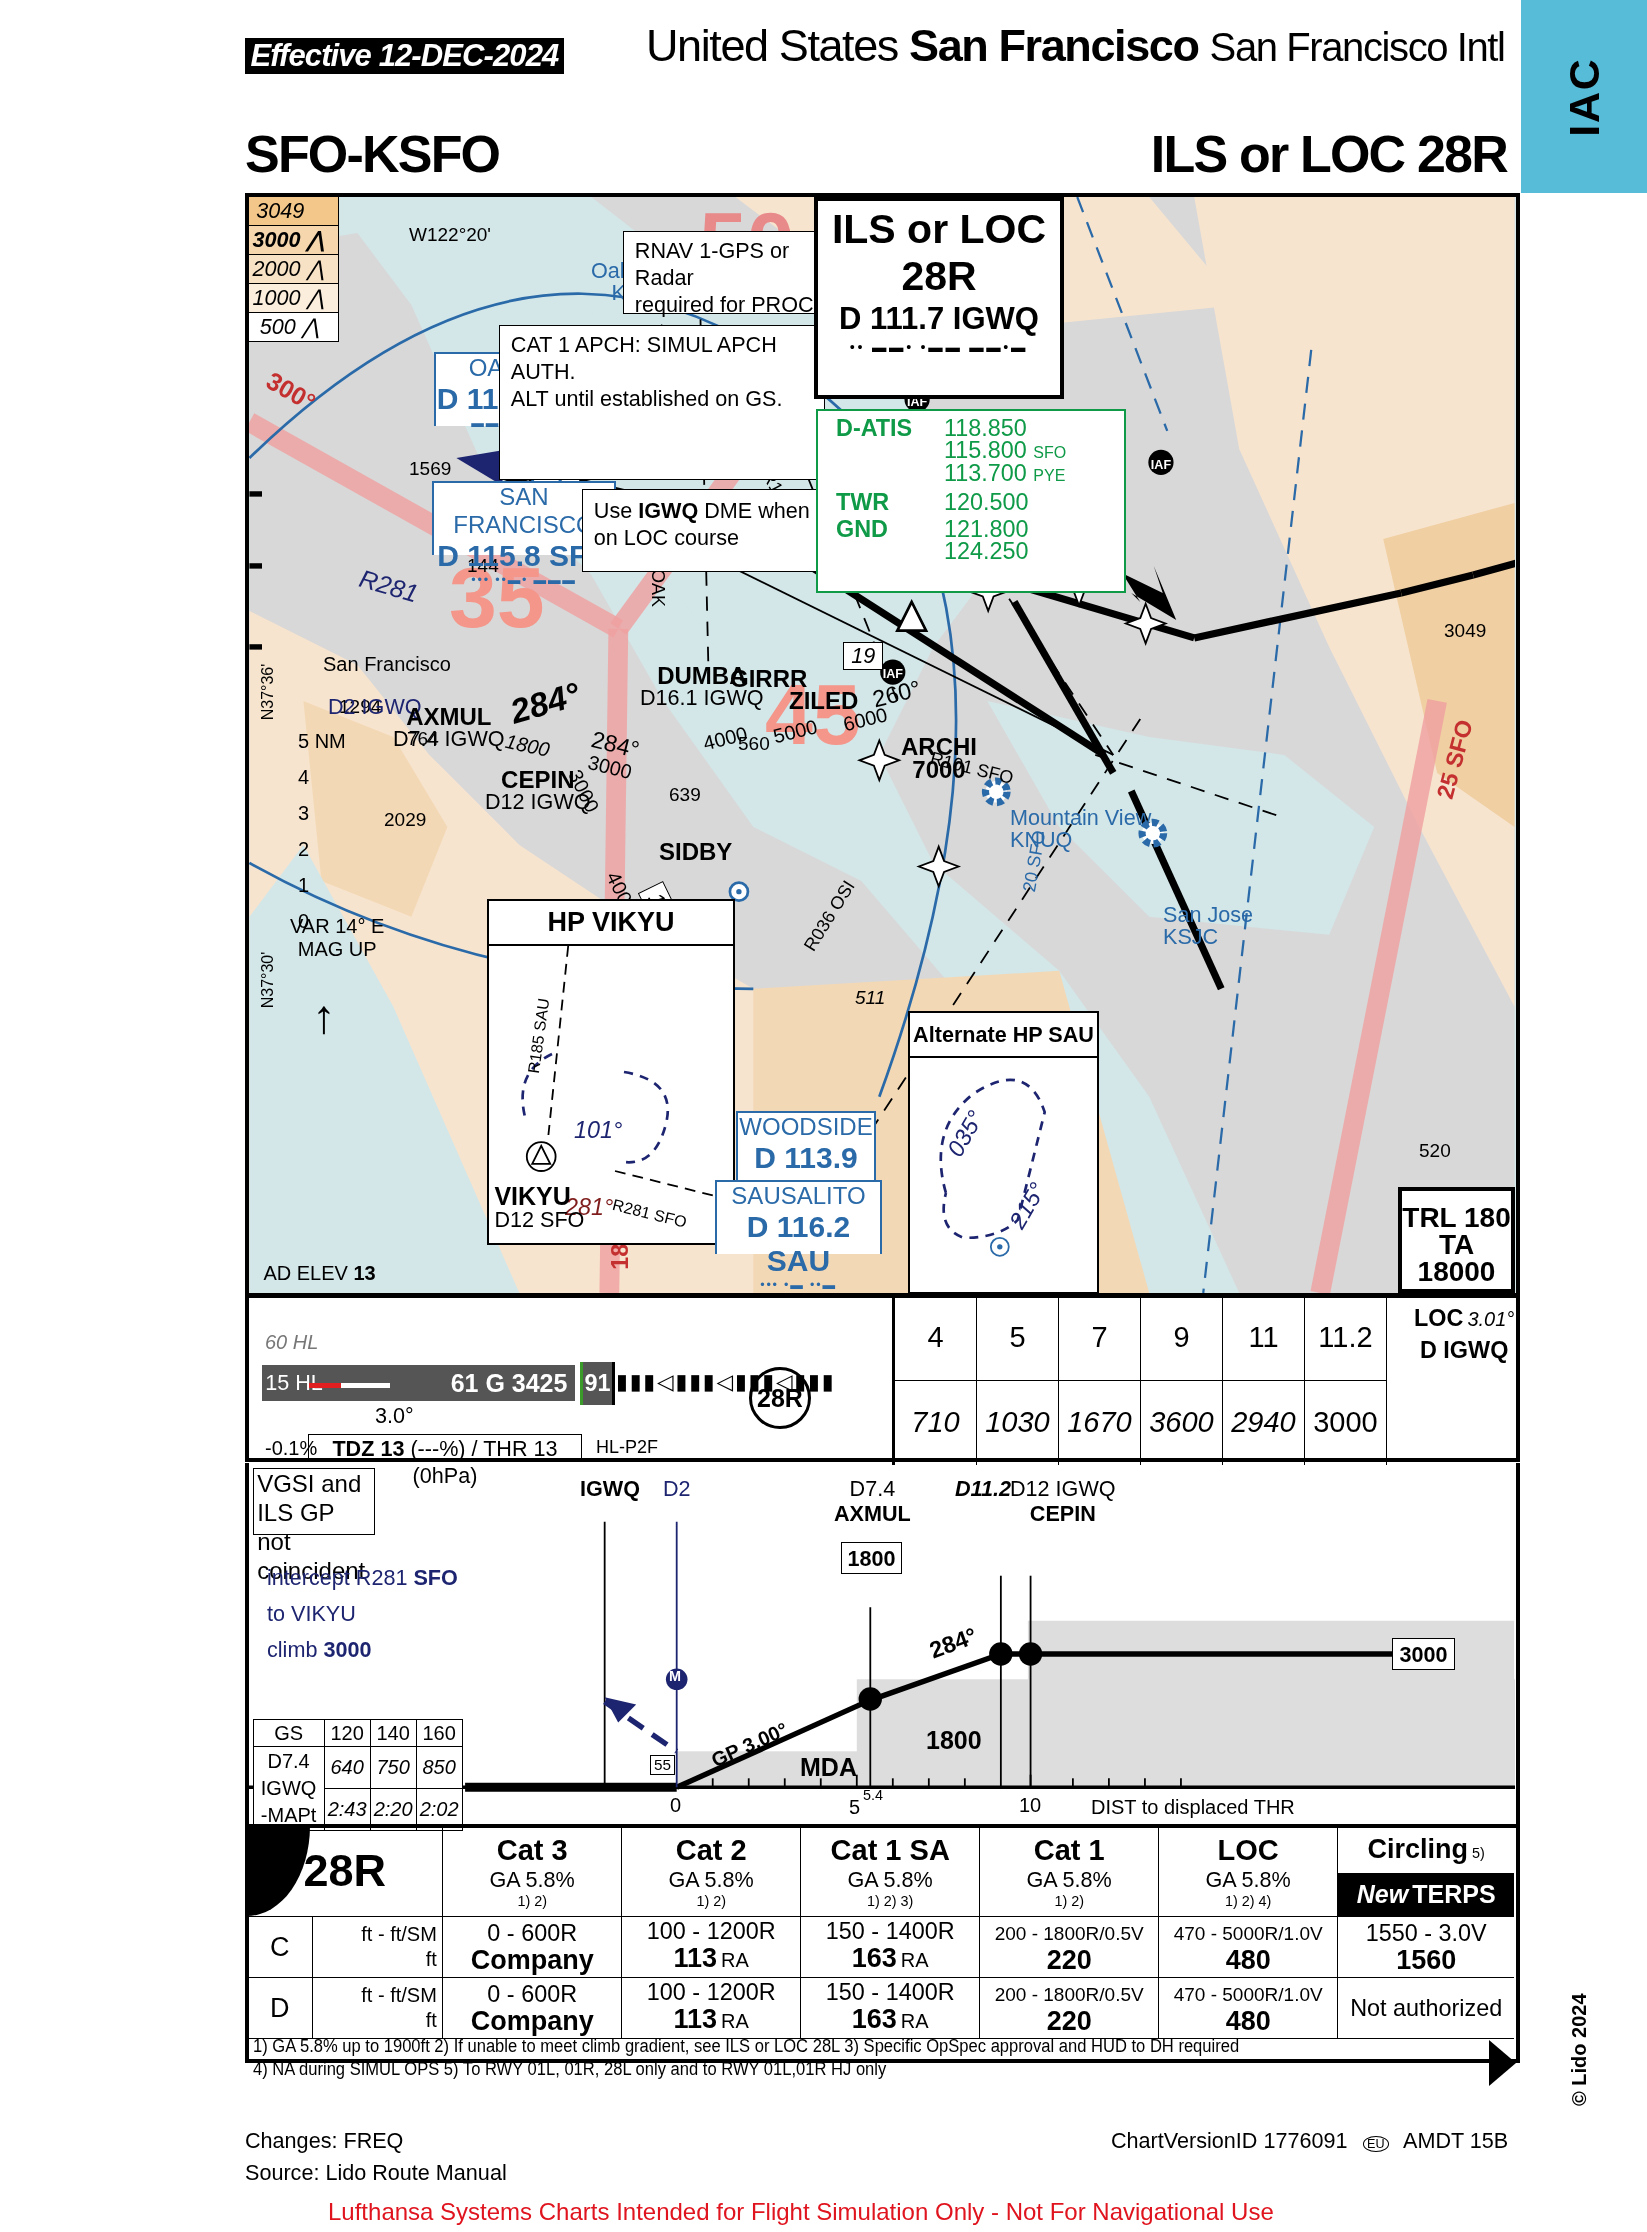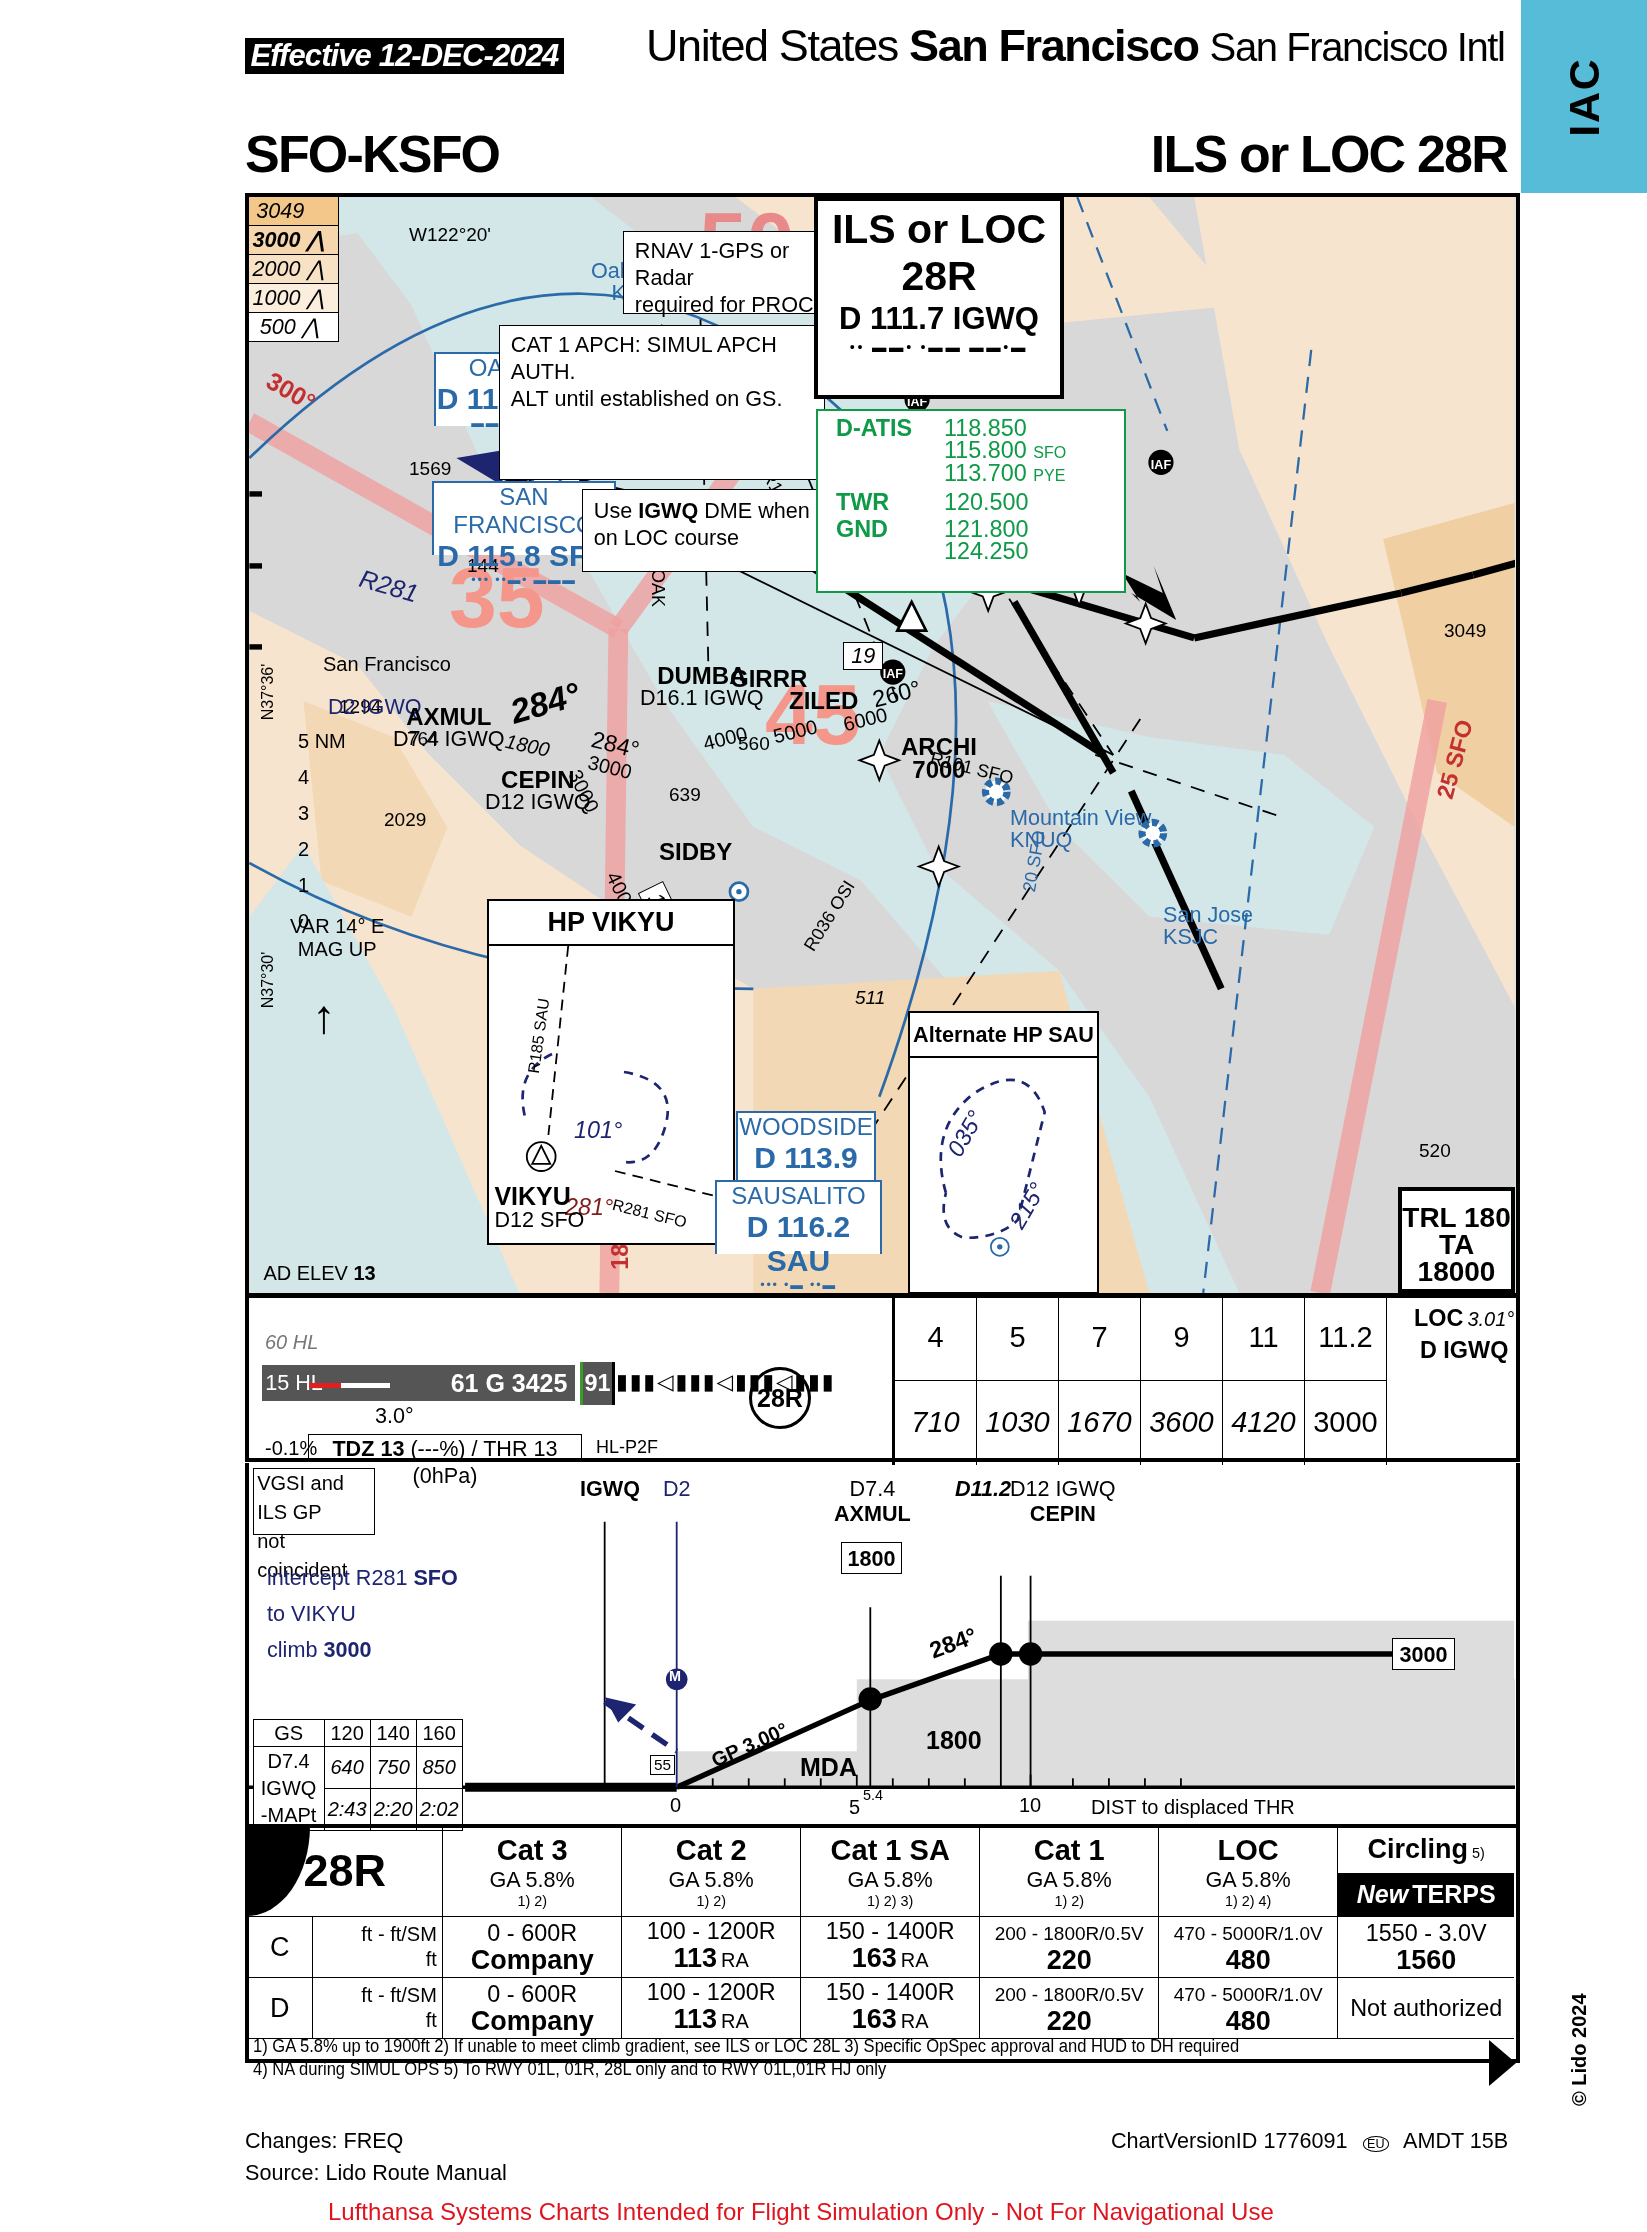--- a/index.html
+++ b/index.html
@@ -381,21 +381,21 @@
           <td style="width:79px;border-top:none;">7</td>
           <td style="width:79px;border-top:none;">9</td>
           <td style="width:79px;border-top:none;">11</td>
           <td style="width:79px;border-top:none;">11.2</td>
     </tr>
     <tr style="height:85px;font-style:italic;">
       <td style="border-bottom:none;border-left:3.6px solid #000;">710</td>
           <td style="border-bottom:none;">1030</td>
           <td style="border-bottom:none;">1670</td>
           <td style="border-bottom:none;">3600</td>
-          <td style="border-bottom:none;">4120</td>
+          <td style="border-bottom:none;">2940</td>
           <td style="border-bottom:none;font-style:normal;">3000</td>
     </tr>
   </tbody>
     </table>
   <div class="abs" style="left:1165px;top:7.2px;text-align:center;line-height:29px;">
     <div><span class="b" style="font-size:23.4px">LOC</span> <span class="it" style="font-size:20px">3.01°</span></div>
     <div class="b" style="font-size:23.4px">D IGWQ</div>
   </div>
 </div>
 
@@ -429,21 +429,21 @@
         <line x1="715" y1="360" x2="715" y2="350"></line>
         <line x1="755" y1="360" x2="755" y2="350"></line>
       <line x1="795" y1="360" x2="795" y2="350"></line>
         <line x1="868" y1="360" x2="868" y2="346"></line>
         <line x1="915" y1="360" x2="915" y2="350"></line>
       <line x1="955" y1="360" x2="955" y2="350"></line>
         <line x1="995" y1="360" x2="995" y2="350"></line>
         <line x1="1035" y1="360" x2="1035" y2="350"></line>
     </g>
   </svg>
-  <div class="box" style="left:3.6px;top:5.4px;width:122px;height:67px;font-size:20px;line-height:29px;padding-left:3.6px;">
+  <div class="box" style="left:3.6px;top:5.4px;width:122px;height:67px;font-size:24px;line-height:29px;padding-left:3.6px;">
     <div>VGSI and ILS GP</div>
       <div>not coincident</div>
   </div>
   <div class="abs" style="left:18px;top:97px;font-size:21.6px;line-height:36px;color:#1e2570;">
     <div><span>intercept R281 </span><span class="b">SFO</span></div>
     <div>to VIKYU</div>
     <div><span>climb </span><span class="b">3000</span></div>
   </div>
   <div class="abs b" style="left:331px;top:12.6px;font-size:21.6px;">IGWQ</div>
   <div class="abs" style="left:414px;top:12.6px;font-size:21.6px;color:#1e2570;">D2</div>

